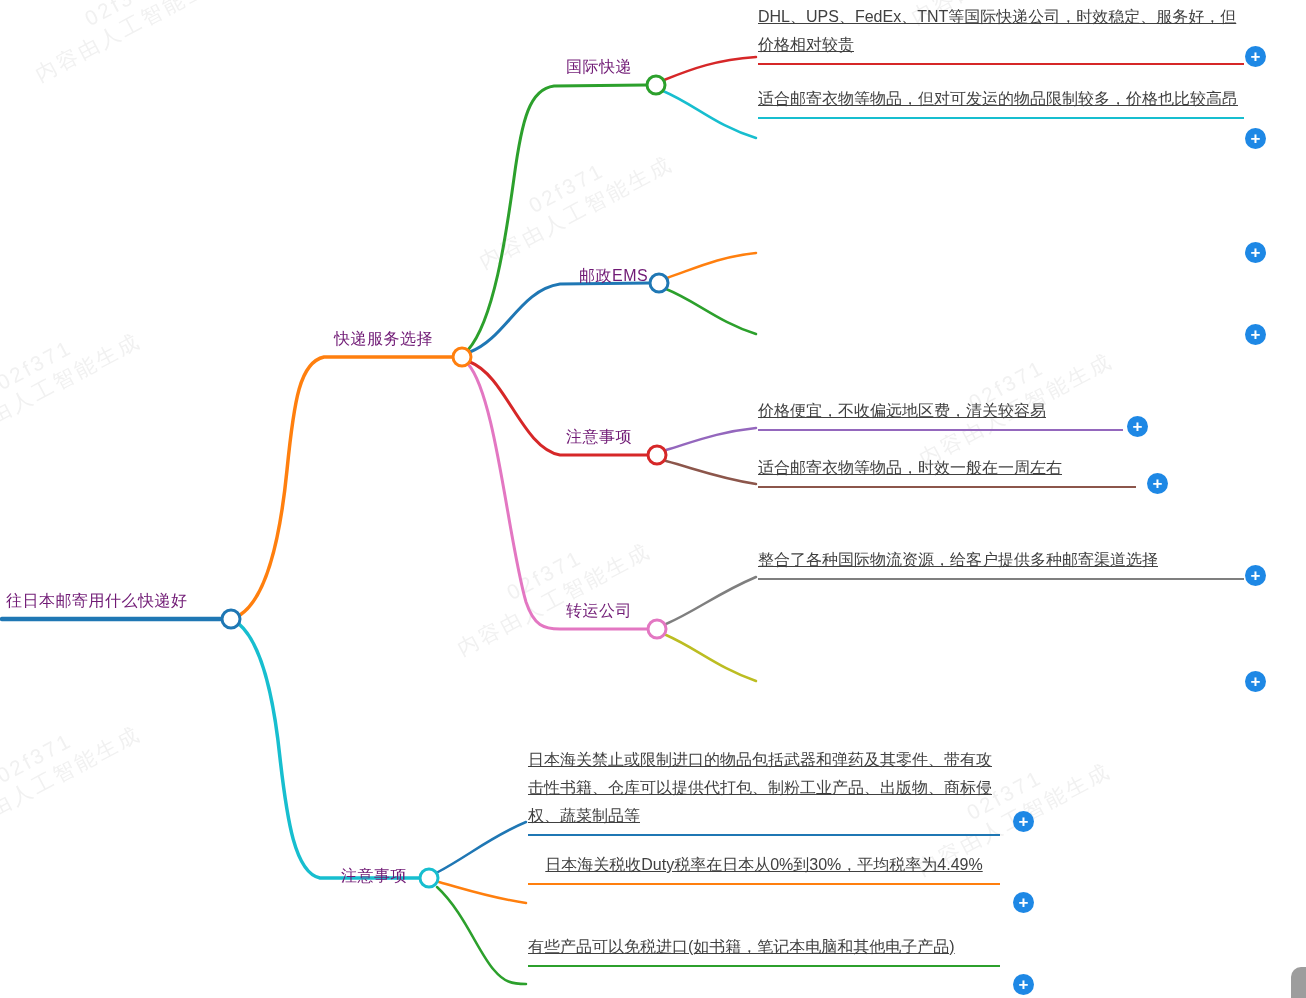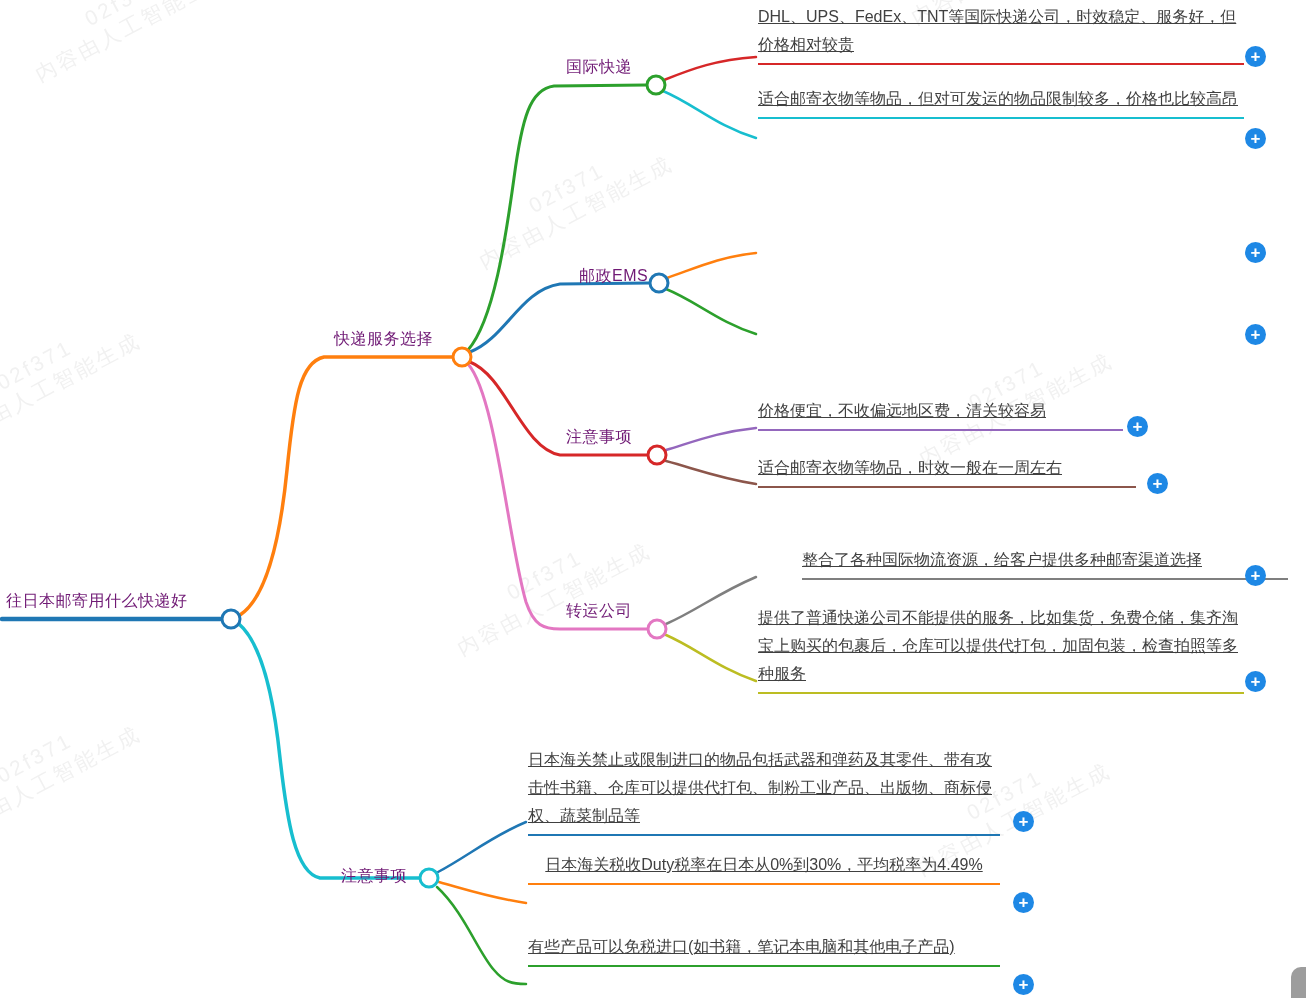--- a/index.html
+++ b/index.html
@@ -36,21 +36,21 @@
 
   
   .leaf { position:absolute; font-size:16px; line-height:28px; color:#404040;
           padding-bottom:4px; border-bottom:2.5px solid #888;text-decoration:underline; }
   .leaf1  { left:758px; top:3px;   width:486px; border-color:#d62728; }
   .leaf2  { left:758px; top:85px;  width:486px; border-color:#17becf; }
   .leaf3  { left:758px; top:199px; width:486px; border-color:#ff7f0e; }
   .leaf4  { left:758px; top:281px; width:486px; border-color:#2ca02c; }
   .leaf5  { left:758px; top:397px; width:365px; border-color:#9467bd; }
   .leaf6  { left:758px; top:454px; width:378px; border-color:#8c564b; }
-  .leaf7  { left:758px; top:546px; width:486px; border-color:#7f7f7f;margin-left:44px; }
+  .leaf7  { left:758px; top:546px; width:486px; border-color:#7f7f7f; }
   .leaf8  { left:758px; top:604px; width:486px; border-color:#bcbd22; }
   .leaf9  { left:528px; top:746px; width:472px; border-color:#1f77b4; }
   .leaf10 { left:528px; top:851px; width:472px; border-color:#ff7f0e;text-align:center; }
   .leaf11 { left:528px; top:933px; width:472px; border-color:#2ca02c; }
 
   
   .plus { position:absolute; width:21px; height:21px; border-radius:50%;
           background:#1e88e5; color:#ffffff; font-size:17px; font-weight:bold;
           line-height:21px; text-align:center; cursor:pointer; }
   .p1  { left:1245px; top:46px;  }
@@ -148,21 +148,20 @@
   <div class="label c1-label">国际快递</div>
   <div class="label c2-label">邮政EMS</div>
   <div class="label c3-label">注意事项</div>
   <div class="label c4-label">转运公司</div>
 
   <div class="leaf leaf1">DHL、UPS、FedEx、TNT等国际快递公司，时效稳定、服务好，但价格相对较贵</div>
   <div class="leaf leaf2">适合邮寄衣物等物品，但对可发运的物品限制较多，价格也比较高昂</div>
   <div class="leaf leaf5">价格便宜，不收偏远地区费，清关较容易</div>
   <div class="leaf leaf6">适合邮寄衣物等物品，时效一般在一周左右</div>
   <div class="leaf leaf7">整合了各种国际物流资源，给客户提供多种邮寄渠道选择</div>
-  <div class="leaf leaf8">提供了普通快递公司不能提供的服务，比如集货，免费仓储，集齐淘宝上购买的包裹后，仓库可以提供代打包，加固包装，检查拍照等多种服务</div>
   <div class="leaf leaf9">日本海关禁止或限制进口的物品包括武器和弹药及其零件、带有攻击性书籍、仓库可以提供代打包、制粉工业产品、出版物、商标侵权、蔬菜制品等</div>
   <div class="leaf leaf10">日本海关税收Duty税率在日本从0%到30%，平均税率为4.49%</div>
   <div class="leaf leaf11">有些产品可以免税进口(如书籍，笔记本电脑和其他电子产品)</div>
 
   <div class="plus p1">+</div>
   <div class="plus p2">+</div>
   <div class="plus p3">+</div>
   <div class="plus p4">+</div>
   <div class="plus p5">+</div>
   <div class="plus p6">+</div>

